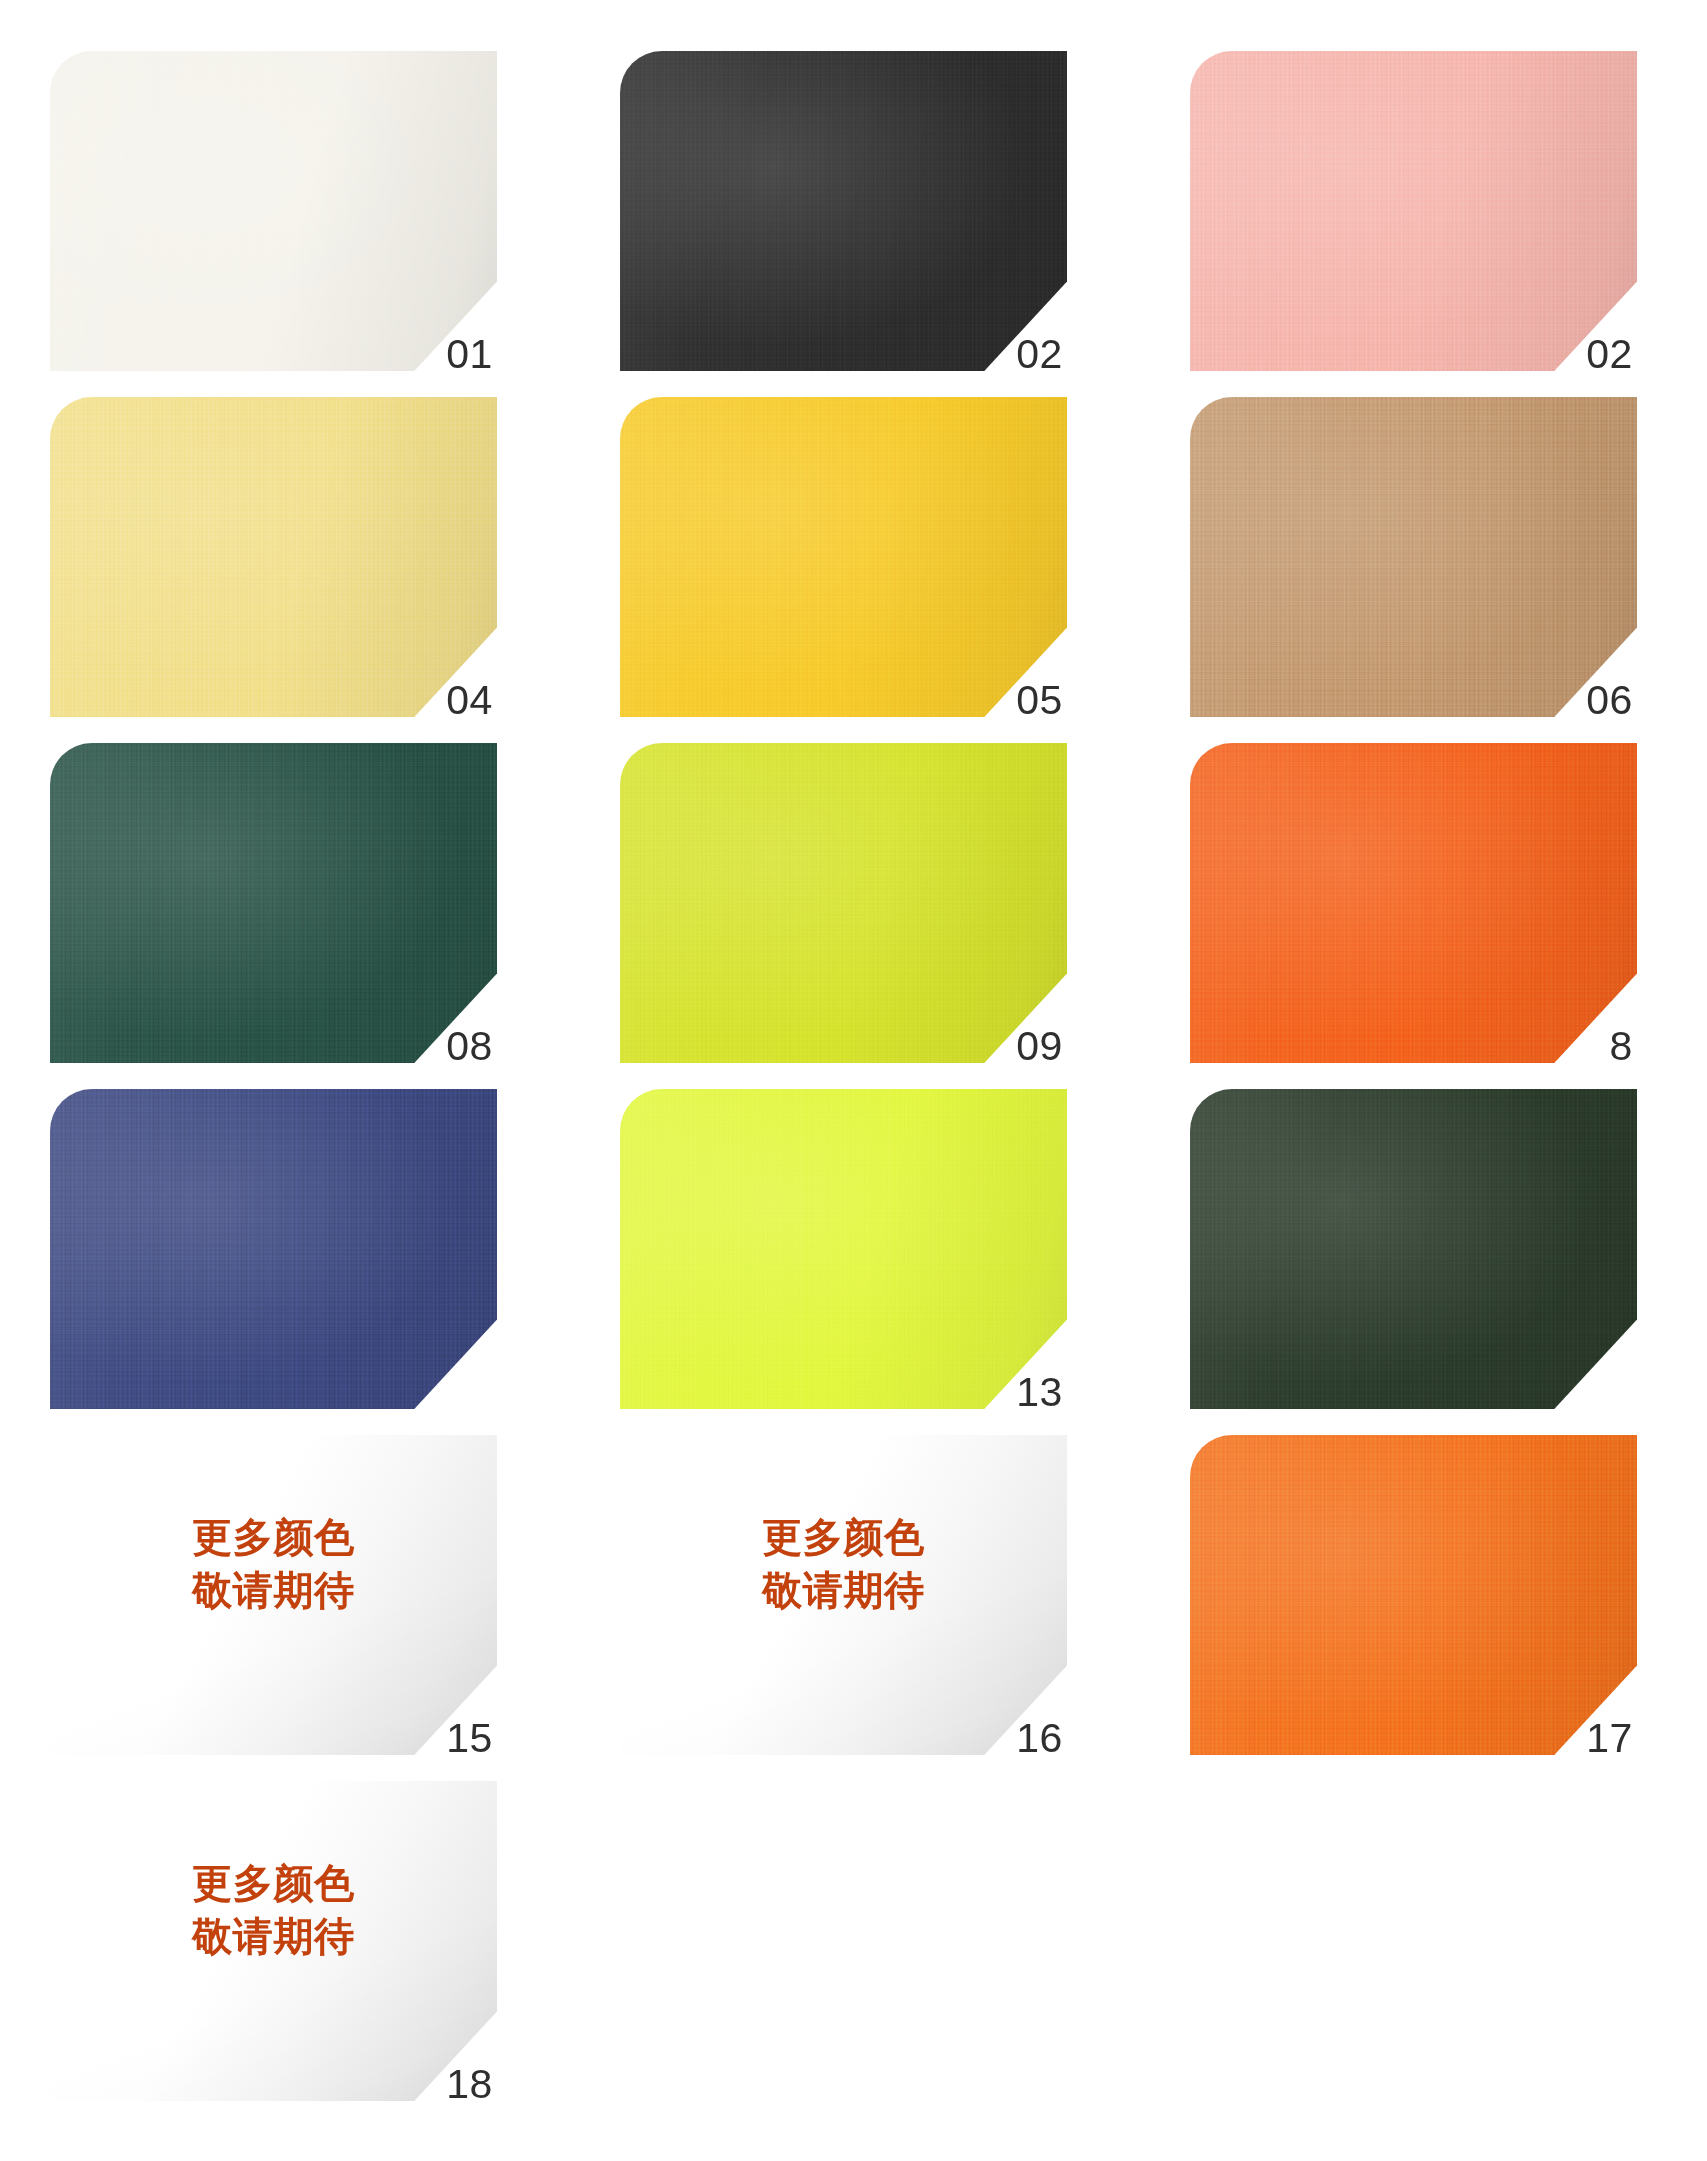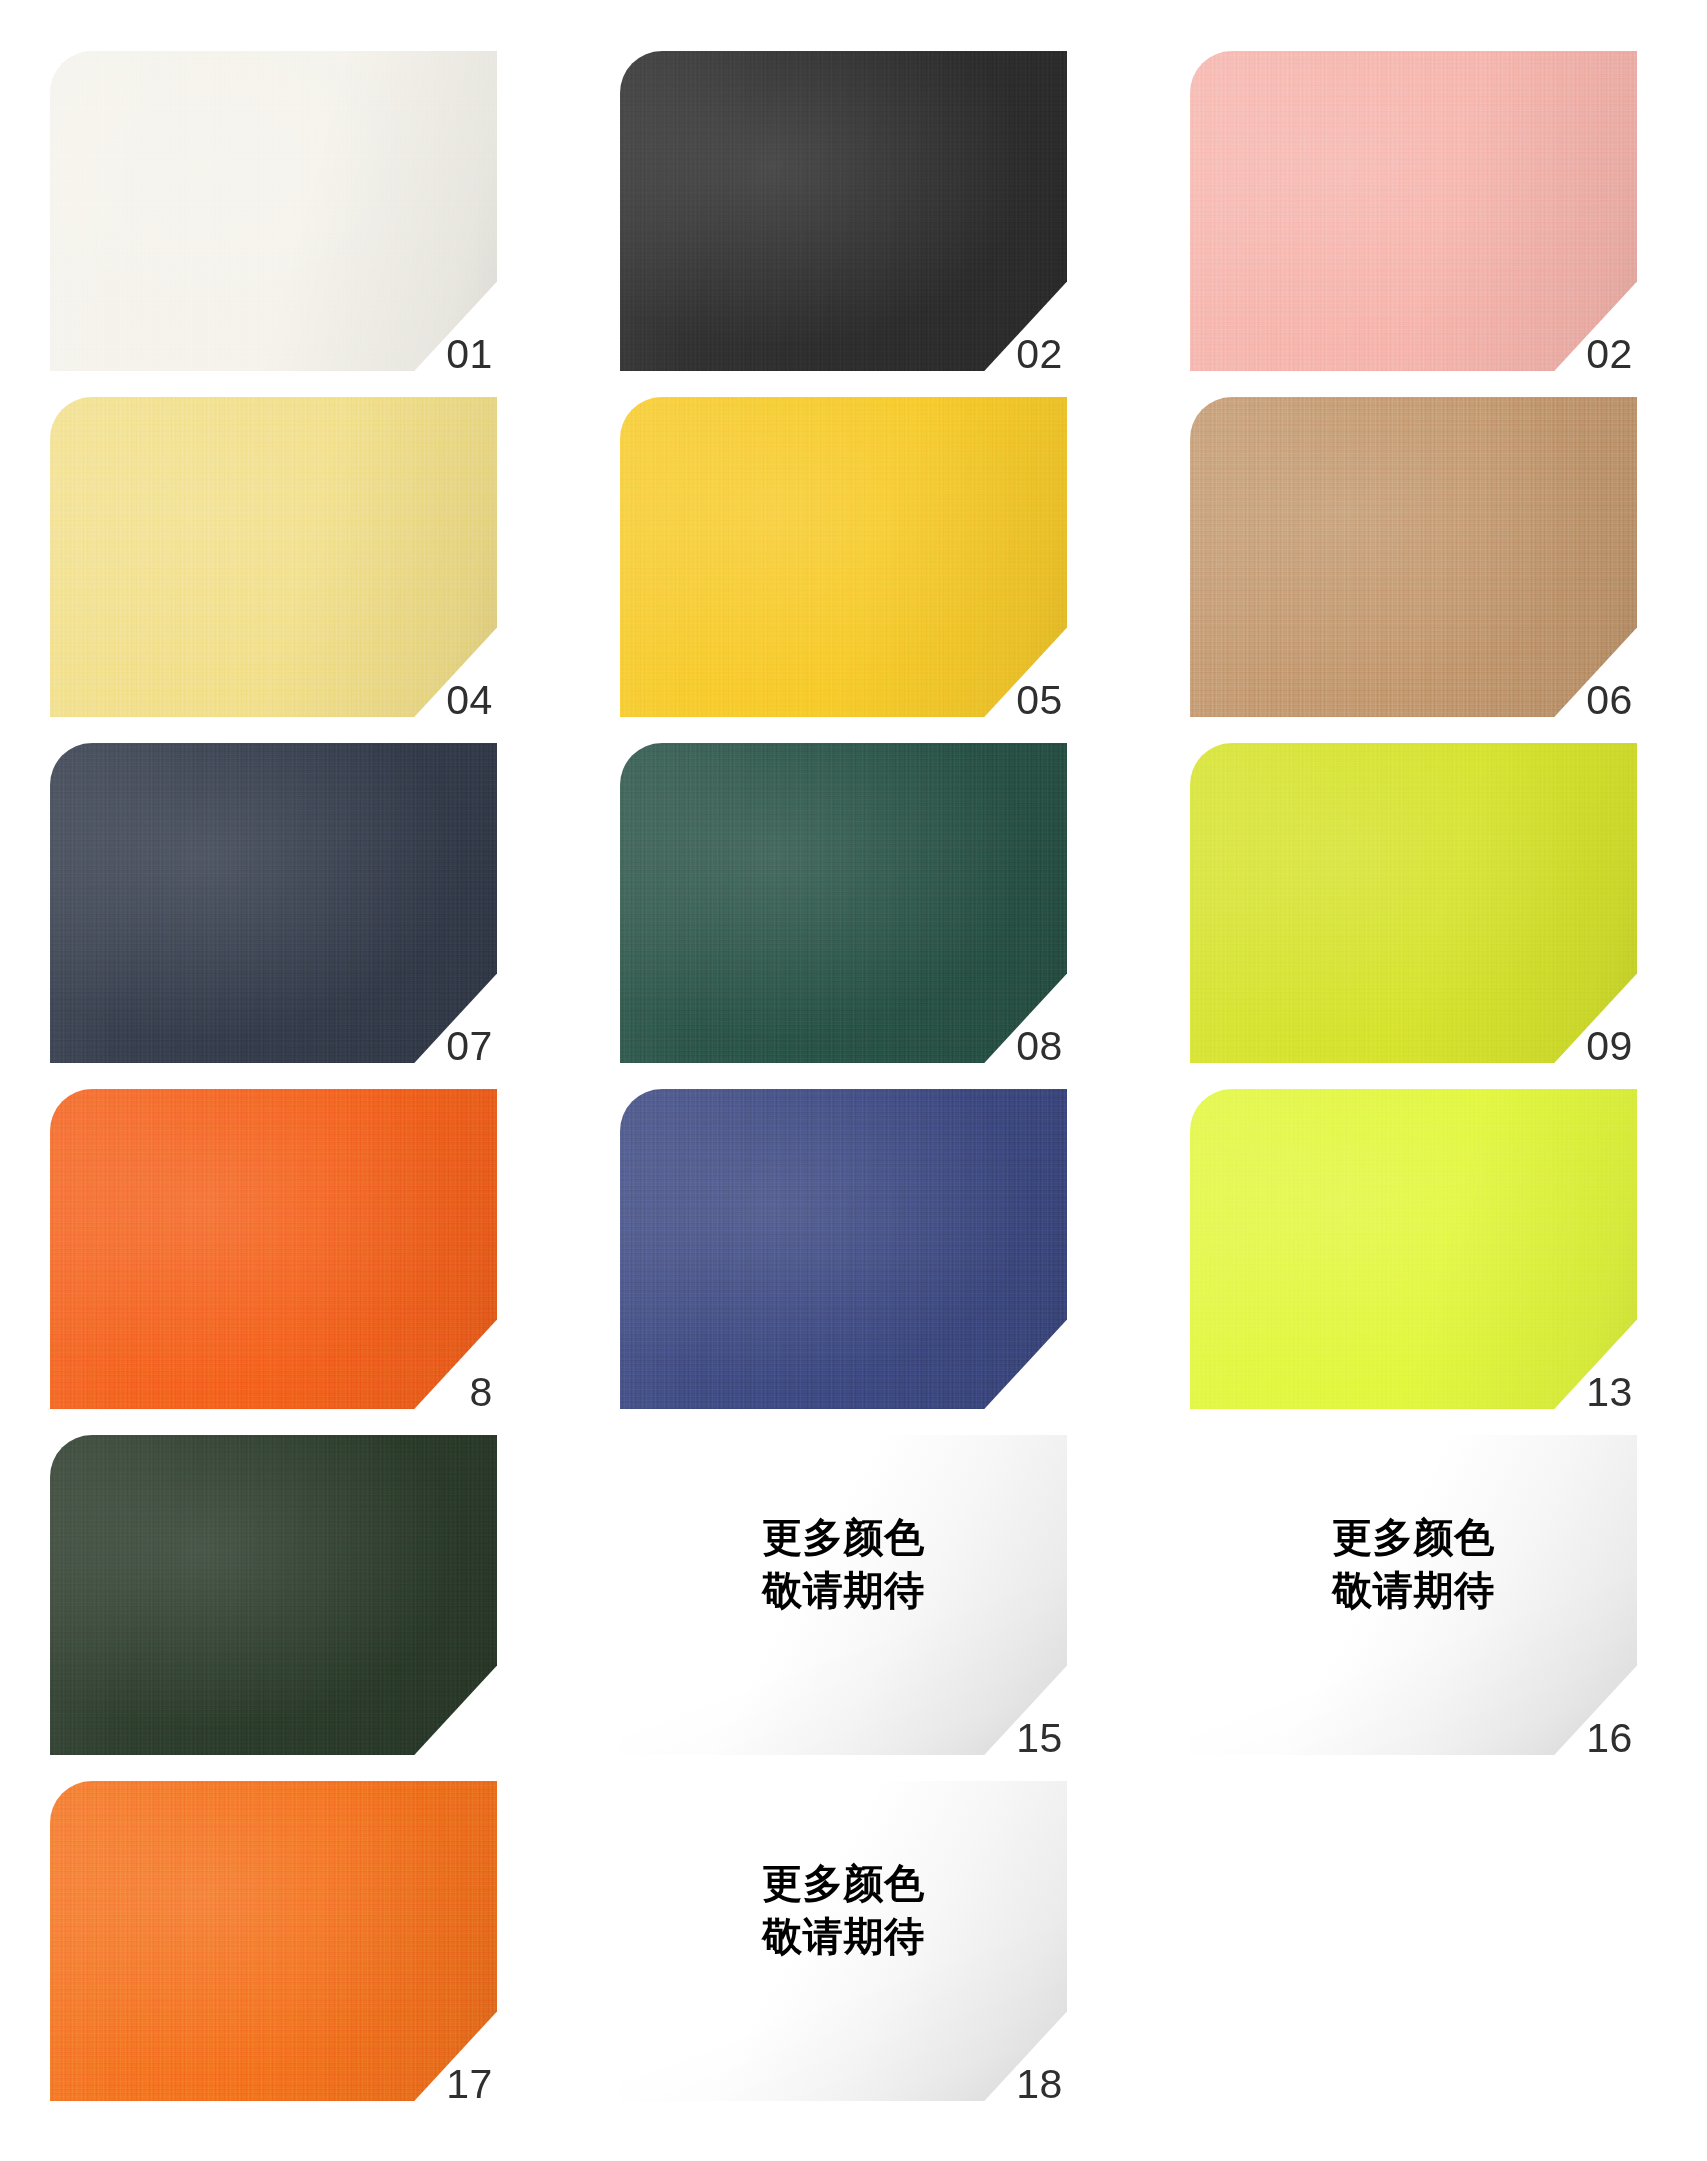--- a/index.html
+++ b/index.html
@@ -117,21 +117,21 @@
         rgba(0,0,0,0.05) 100%);
   }
 
   
   .chip-caption {
     position: absolute;
     left: 0;
     right: 0;
     top: 76px;
     text-align: center;
-    color: #000000;
+    color: #c2410c;
     font-size: 40px;
     line-height: 1.32;
     font-weight: 700;
     letter-spacing: 0.7px;
     font-family: "DejaVu Sans", "Liberation Sans", sans-serif;
     white-space: pre-line;
   }
 
   
   .chip-number {
@@ -213,30 +213,20 @@
         <div class="chip-color" style="background: rgb(196, 154, 113);"></div>
         <div class="chip-texture"></div>
         <div class="chip-sheen"></div>
       </div>
       <div class="chip-number">
         <span>06</span>
       </div>
     </div>
     <div class="swatch-cell">
       <div class="chip">
-        <div class="chip-color" style="background: rgb(53, 61, 76);"></div>
-        <div class="chip-texture"></div>
-        <div class="chip-sheen"></div>
-      </div>
-      <div class="chip-number">
-        <span>07</span>
-      </div>
-    </div>
-    <div class="swatch-cell">
-      <div class="chip">
         <div class="chip-color" style="background: rgb(42, 83, 71);"></div>
         <div class="chip-texture"></div>
         <div class="chip-sheen"></div>
       </div>
       <div class="chip-number">
         <span>08</span>
       </div>
     </div>
     <div class="swatch-cell">
       <div class="chip">

